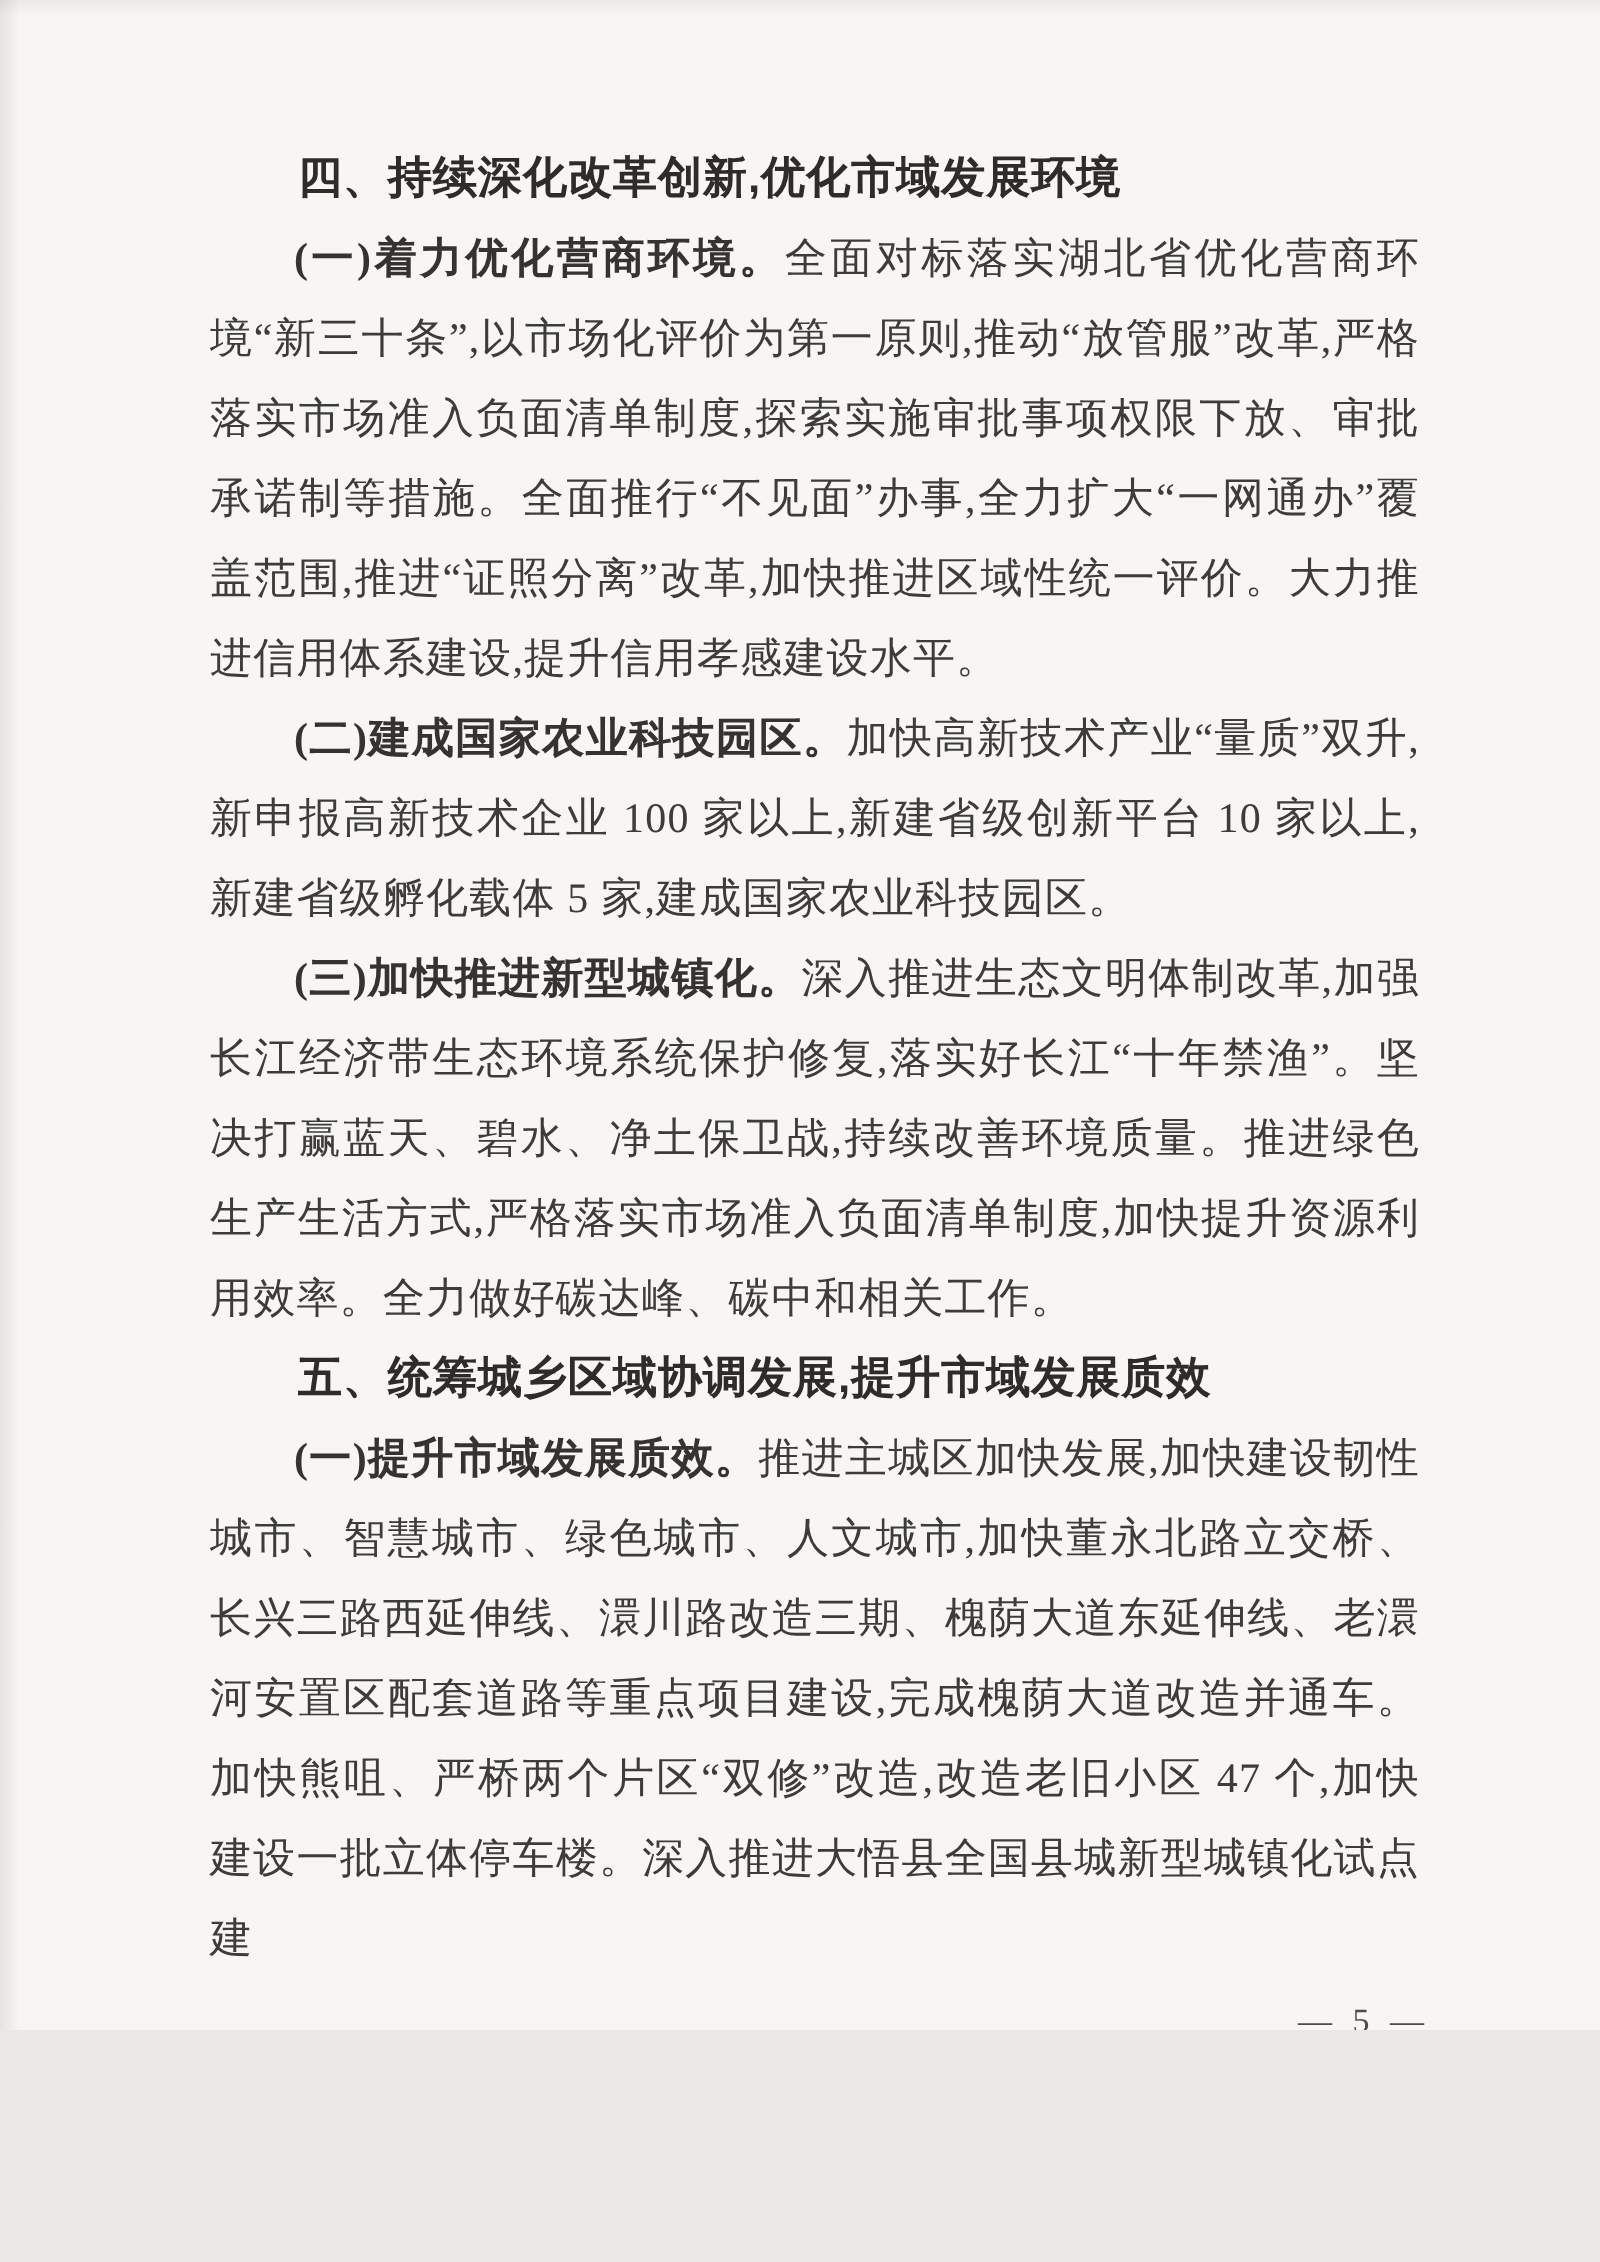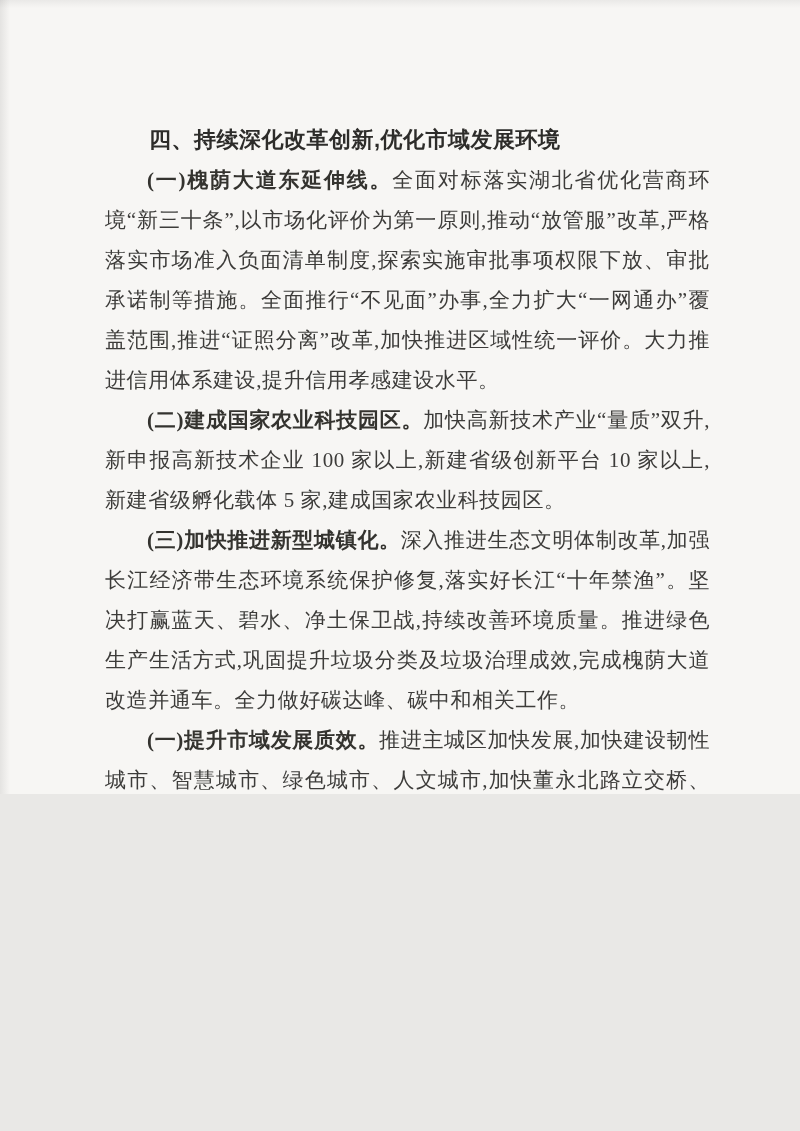--- a/index.html
+++ b/index.html
@@ -4,25 +4,25 @@
 <style>
   html, body {
     margin: 0;
     padding: 0;
     background: #e9e8e6;
     font-family: "Liberation Serif", serif;
   }
   .page {
     position: relative;
     width: 800px;
-    height: 794px;
+    height: 1015px;
     margin: 0 auto;
     background: #f7f6f4;
     box-sizing: border-box;
-    padding: 120px 90px 0 105px;
+    padding: 69px 90px 0 105px;
     overflow: hidden;
   }
   
   .page::before {
     content: "";
     position: absolute;
     left: 0; top: 0; bottom: 0;
     width: 10px;
     background: linear-gradient(to right, rgba(60,60,60,0.10), rgba(60,60,60,0) 100%);
     pointer-events: none;
@@ -73,25 +73,26 @@
   }
 </style>
 </head>
 <body>
 
 <div class="page">
   <div class="doc">
 
     <h2 class="section-heading">四、持续深化改革创新,优化市域发展环境</h2>
 
-    <p class="para"><span class="para-lead">(一)槐荫大道东延伸线。</span><span>全面对标落实湖北省优化营商环境“新三十条”,以市场化评价为第一原则,推动“放管服”改革,严格落实市场准入负面清单制度,探索实施审批事项权限下放、审批承诺制等措施。全面推行“不见面”办事,全力扩大“一网通办”覆盖范围,推进“证照分离”改革,加快推进区域性统一评价。大力推进信用体系建设,提升信用孝感建设水平。</span></p>
+    <p class="para"><span class="para-lead">(一)着力优化营商环境。</span><span>全面对标落实湖北省优化营商环境“新三十条”,以市场化评价为第一原则,推动“放管服”改革,严格落实市场准入负面清单制度,探索实施审批事项权限下放、审批承诺制等措施。全面推行“不见面”办事,全力扩大“一网通办”覆盖范围,推进“证照分离”改革,加快推进区域性统一评价。大力推进信用体系建设,提升信用孝感建设水平。</span></p>
 
     <p class="para"><span class="para-lead">(二)建成国家农业科技园区。</span><span>加快高新技术产业“量质”双升,新申报高新技术企业 100 家以上,新建省级创新平台 10 家以上,新建省级孵化载体 5 家,建成国家农业科技园区。</span></p>
 
-    <p class="para"><span class="para-lead">(三)加快推进新型城镇化。</span><span>深入推进生态文明体制改革,加强长江经济带生态环境系统保护修复,落实好长江“十年禁渔”。坚决打赢蓝天、碧水、净土保卫战,持续改善环境质量。推进绿色生产生活方式,巩固提升垃圾分类及垃圾治理成效,完成槐荫大道改造并通车。全力做好碳达峰、碳中和相关工作。</span></p>
+    <p class="para"><span class="para-lead">(三)加快推进新型城镇化。</span><span>深入推进生态文明体制改革,加强长江经济带生态环境系统保护修复,落实好长江“十年禁渔”。坚决打赢蓝天、碧水、净土保卫战,持续改善环境质量。推进绿色生产生活方式,严格落实市场准入负面清单制度,加快提升资源利用效率。全力做好碳达峰、碳中和相关工作。</span></p>
 
+    <h2 class="section-heading">五、统筹城乡区域协调发展,提升市域发展质效</h2>
 
     <p class="para"><span class="para-lead">(一)提升市域发展质效。</span><span>推进主城区加快发展,加快建设韧性城市、智慧城市、绿色城市、人文城市,加快董永北路立交桥、长兴三路西延伸线、澴川路改造三期、槐荫大道东延伸线、老澴河安置区配套道路等重点项目建设,完成槐荫大道改造并通车。加快熊咀、严桥两个片区“双修”改造,改造老旧小区 47 个,加快建设一批立体停车楼。深入推进大悟县全国县城新型城镇化试点建</span></p>
 
   </div>
 
   <div class="page-number">— 5 —</div>
 </div>
 
 </body></html>

